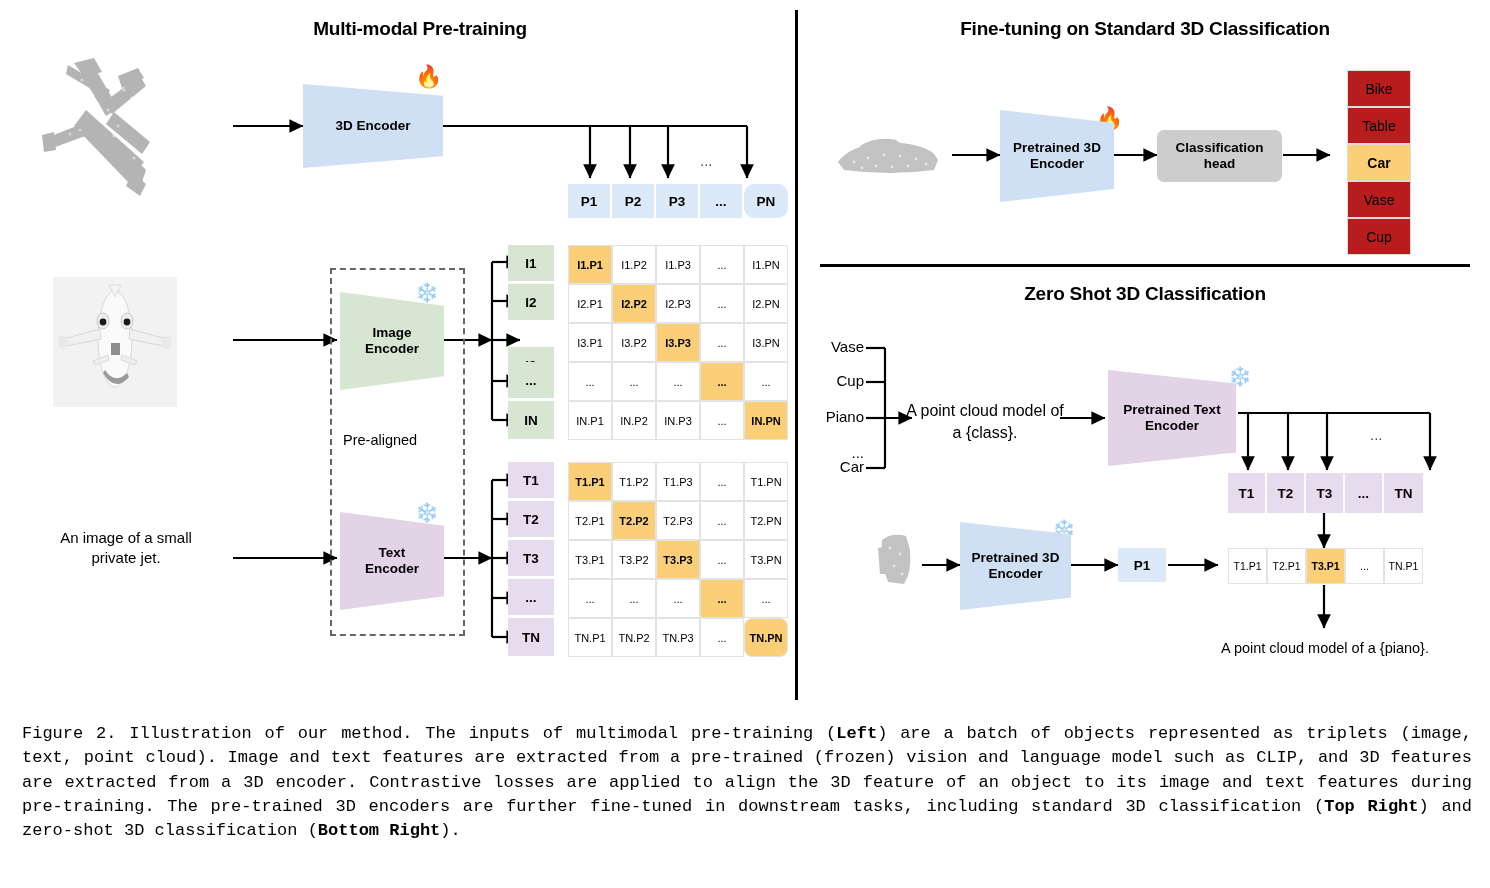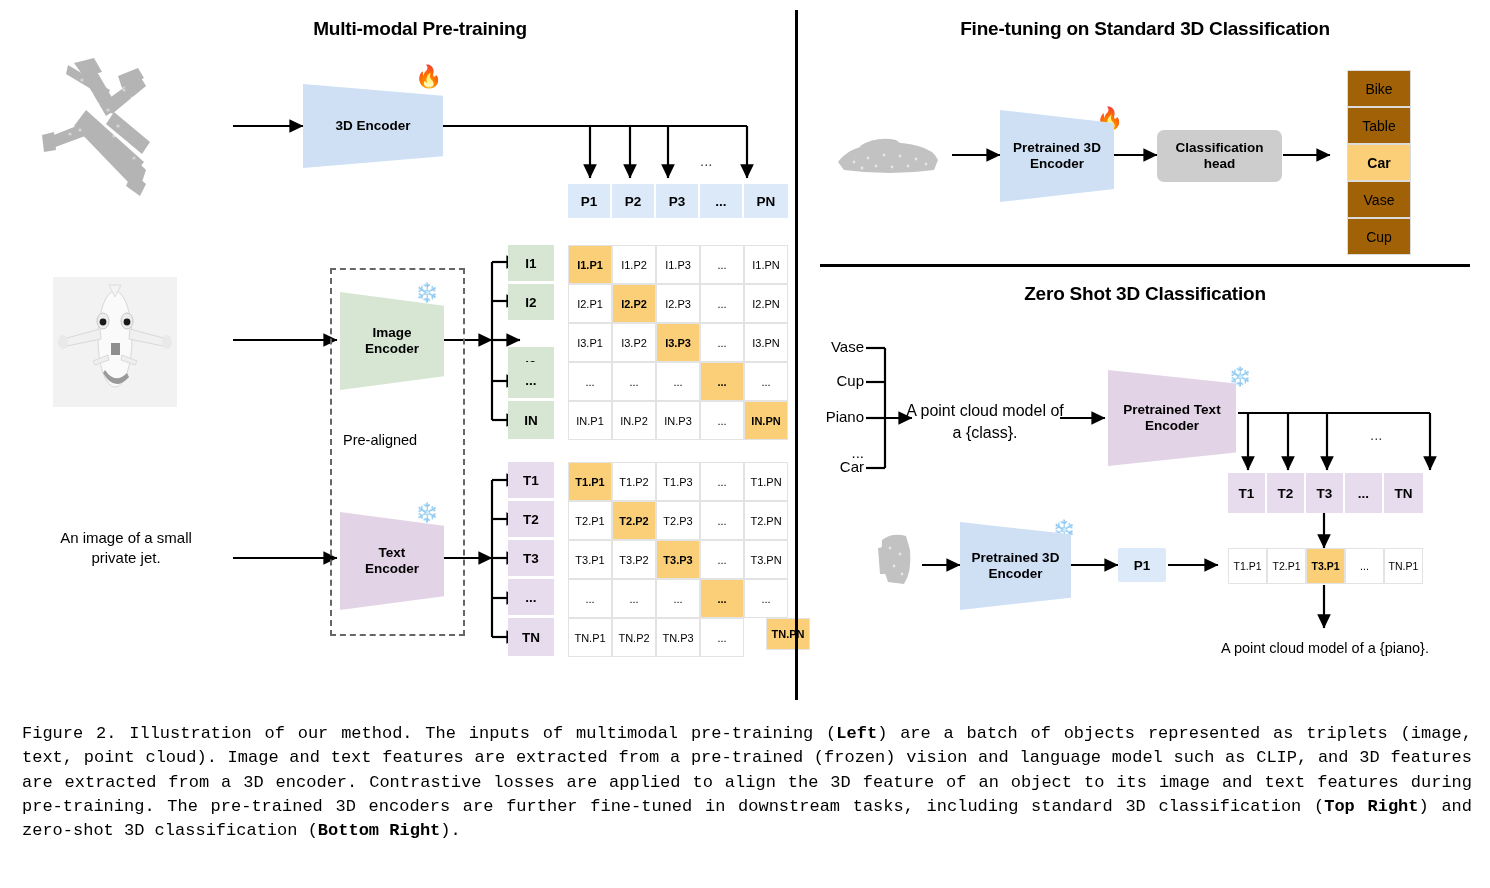--- a/index.html
+++ b/index.html
@@ -29,21 +29,21 @@
   .tag.purple{background:#e6dced;}
   .tag.sep{border-bottom:2px solid #fff;}
   .tag.sepr{border-right:2px solid #fff;}
 
   .lbl{position:absolute;font-size:14px;}
   .dashbox{position:absolute;border:2px dashed #666;box-sizing:border-box;}
   .grayhead{position:absolute;background:#cdcdcd;border-radius:7px;display:flex;
             align-items:center;justify-content:center;text-align:center;
             font-weight:bold;font-size:13.5px;line-height:1.2;}
   .clsbox{position:absolute;box-sizing:border-box;border:1px solid #dcdcdc;
-          display:flex;align-items:center;justify-content:center;font-size:14px;background:#a16207;}
+          display:flex;align-items:center;justify-content:center;font-size:14px;background:#b91c1c;}
   .clsbox.hl{background:#fbcf78;font-weight:bold;}
   svg.ov{position:absolute;left:0;top:0;width:1490px;height:888px;pointer-events:none;}
   .cap{position:absolute;left:22px;top:722px;width:1450px;
        font-family:Liberation Mono, monospace;font-size:17px;line-height:1.43;
        text-align:justify;}
   .emo{position:absolute;font-size:22px;line-height:1;}
   .pcimg{position:absolute;}
 </style>
 </head>
 <body>
@@ -168,21 +168,21 @@
     </div>
   <div class="tag blue sepr" style="left:612px;top:184px;width:44px;height:34px;">
       <span>P2</span>
     </div>
   <div class="tag blue sepr" style="left:656px;top:184px;width:44px;height:34px;">
       <span>P3</span>
     </div>
   <div class="tag blue sepr" style="left:700px;top:184px;width:44px;height:34px;">
       <span>...</span>
     </div>
-  <div class="tag blue" style="left:744px;top:184px;width:44px;height:34px;">
+  <div class="tag blue" style="left:744px;top:184px;width:44px;height:34px;border-radius:10px;">
       <span>PN</span>
     </div>
 </div>
 <div class="lbl" style="left:700px;top:152px;font-size:15px;color:#444;">...</div>
 
 <div class="abs" style="left:53px;top:277px;width:124px;height:130px;background:#f2f2f2;overflow:hidden;">
   <svg viewBox="0 0 124 130" style="width:124px;height:130px;">
     <ellipse cx="62" cy="62" rx="17" ry="48" fill="#fafafa" stroke="#d8d8d8"></ellipse>
     <path d="M62,20 L56,8 L68,8 Z" fill="#f4f4f4" stroke="#dcdcdc"></path>
     <path d="M47,52 L10,62 L14,69 L48,62 Z" fill="#f0f0f0" stroke="#d8d8d8"></path>
@@ -296,21 +296,21 @@
     <div class="cell" style="left: 744px; top: 540px; width: 44px; height: 39px;">T3.PN</div>
     <div class="cell" style="left: 568px; top: 579px; width: 44px; height: 39px;">...</div>
     <div class="cell" style="left: 612px; top: 579px; width: 44px; height: 39px;">...</div>
     <div class="cell" style="left: 656px; top: 579px; width: 44px; height: 39px;">...</div>
     <div class="cell hl" style="left: 700px; top: 579px; width: 44px; height: 39px;">...</div>
     <div class="cell" style="left: 744px; top: 579px; width: 44px; height: 39px;">...</div>
     <div class="cell" style="left: 568px; top: 618px; width: 44px; height: 39px;">TN.P1</div>
     <div class="cell" style="left: 612px; top: 618px; width: 44px; height: 39px;">TN.P2</div>
     <div class="cell" style="left: 656px; top: 618px; width: 44px; height: 39px;">TN.P3</div>
     <div class="cell" style="left: 700px; top: 618px; width: 44px; height: 39px;">...</div>
-    <div class="cell hl" style="left: 766px; top: 618px; width: 44px; height: 32px;">TN.PN</div>
+    <div class="cell hl" style="left: 744px; top: 618px; width: 44px; height: 39px; border-radius: 8px;">TN.PN</div>
   </div>
 
 <div class="divV" style="left:795px;top:10px;width:2.5px;height:690px;"></div>
 <div class="divH" style="left:820px;top:264px;width:650px;height:2.5px;"></div>
 
 <div class="ttl abs" style="left:880px;top:18px;width:530px;">Fine-tuning on Standard 3D Classification</div>
 
 <svg class="pcimg" style="left:830px;top:128px;width:115px;height:56px;" viewBox="0 0 115 56">
   <g fill="#c2c2c2">
     <path d="M8,34 Q18,20 42,16 Q68,12 88,18 Q104,22 108,32 L104,42 Q60,48 14,42 Z"></path>

